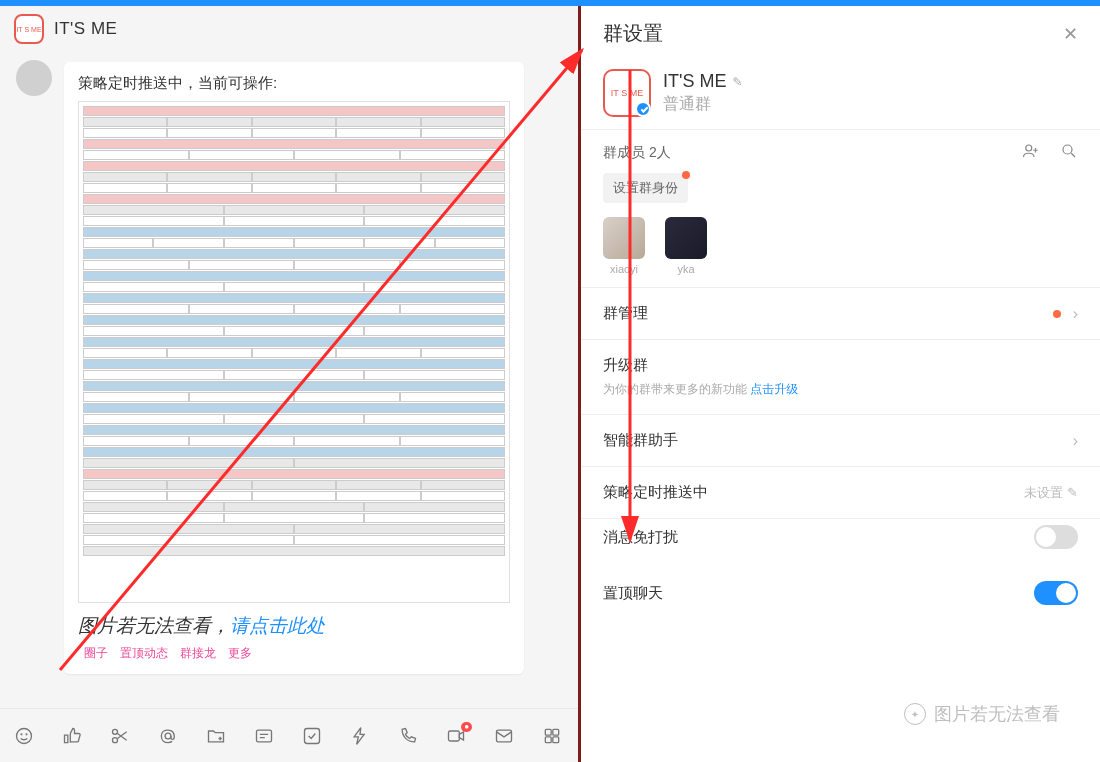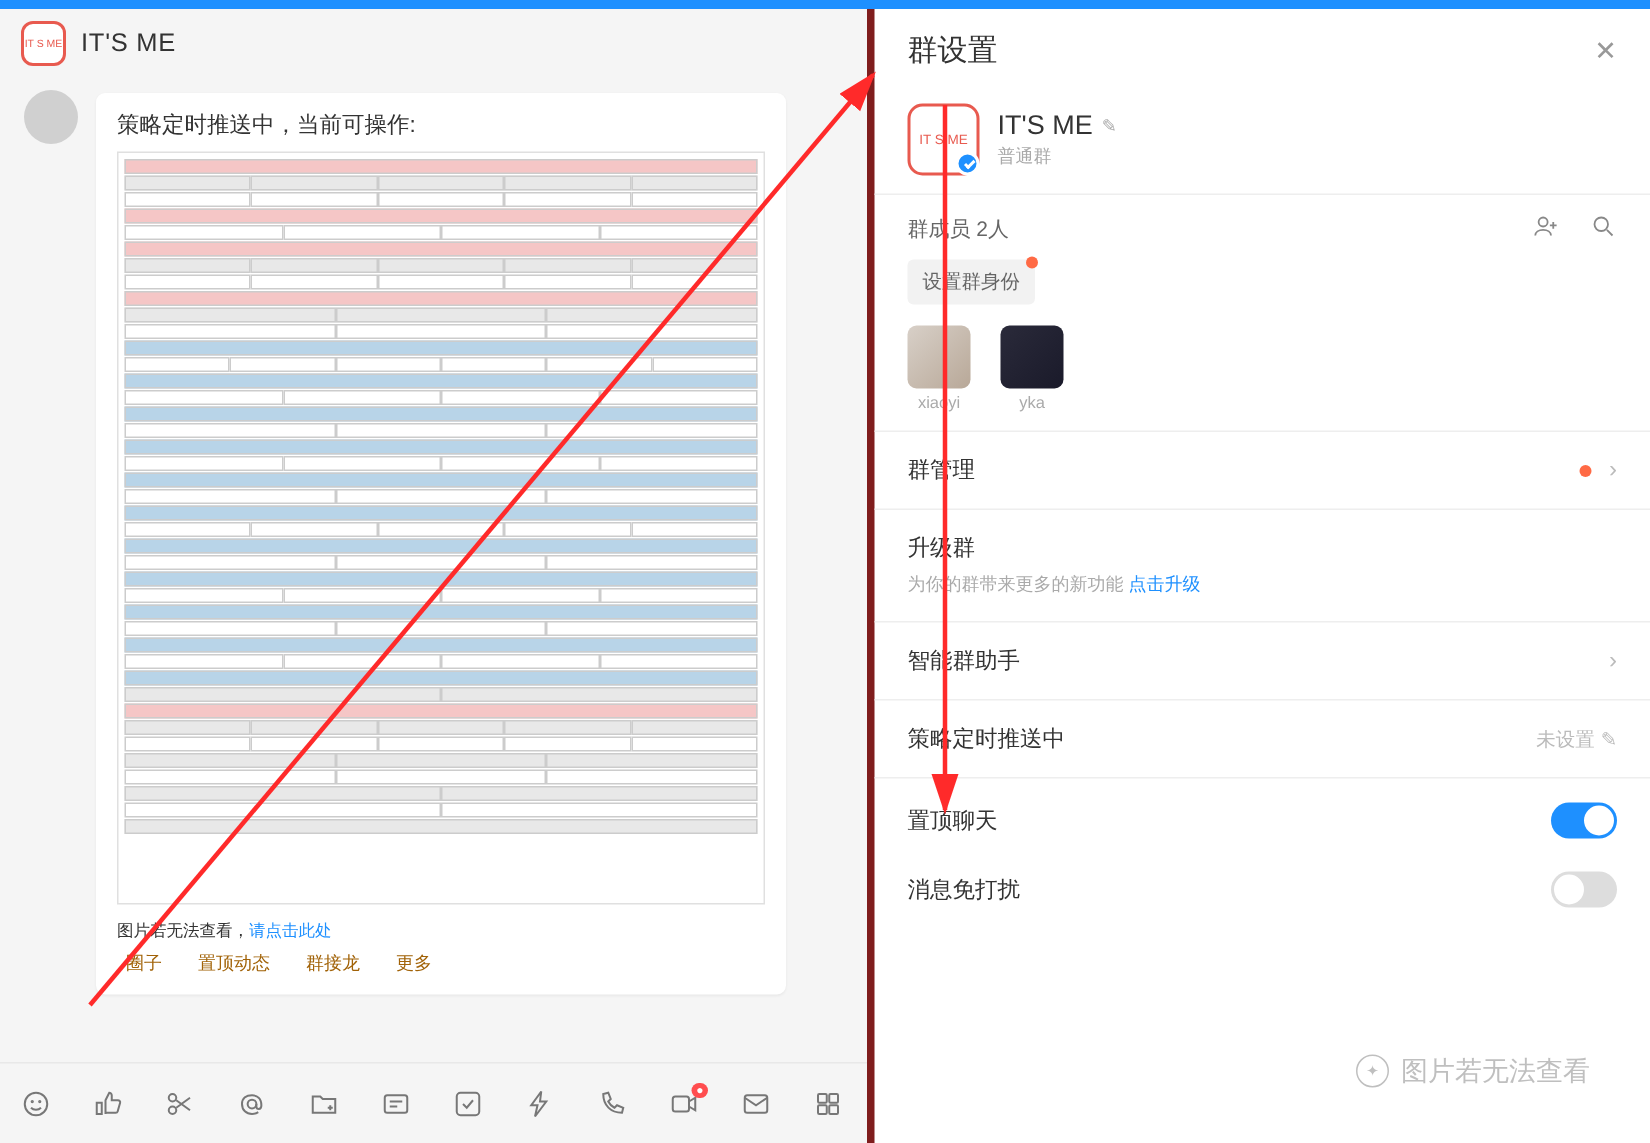--- a/index.html
+++ b/index.html
@@ -25,47 +25,47 @@
 
 
 .tbl { position: absolute; inset: 4px; display: flex; flex-direction: column; gap: 1px; font-size: 6px; }
 .tbl-band { height: 10px; display: flex; }
 .tbl-band > div { flex: 1; border: 0.5px solid #ccc; }
 .pink { background: #f5c6c6; }
 .blue { background: #b8d4e8; }
 .grey { background: #e8e8e8; }
 .wht { background: #fff; }
 
-.bubble-link-row { font-size: 11px; color: #333; margin-top: 10px; }
+.bubble-link-row { font-size: 19px; color: #333; margin-top: 10px; font-style: italic; }
 .bubble-link { color: #1E90FF; cursor: pointer; }
 
-.tag-row { display: flex; gap: 24px; padding: 6px 0 0 6px; font-size: 12px; color: #a16207; }
+.tag-row { display: flex; gap: 12px; padding: 6px 0 0 6px; font-size: 12px; color: #ec4899; }
 
 .toolbar { height: 54px; border-top: 1px solid #e8e8e8; display: flex; align-items: center; padding: 0 14px; gap: 28px; color: #777; background: #f5f5f5; }
 .tool-icon { width: 20px; height: 20px; display: flex; align-items: center; justify-content: center; cursor: pointer; position: relative; }
 .tool-icon svg { width: 20px; height: 20px; stroke: #777; fill: none; stroke-width: 1.6; }
 .badge-dot { position: absolute; top: -4px; right: -6px; background: #ff4d4f; color: #fff; border-radius: 6px; font-size: 8px; padding: 0 3px; line-height: 10px; }
 
 
-.right-panel { flex: 1; background: #fff; padding: 0; display: flex; flex-direction: column; border-left: 5px solid #7f1d1d; }
+.right-panel { flex: 1; background: #fff; padding: 0; display: flex; flex-direction: column; border-left: 3px solid #7f1d1d; }
 .rp-header { display: flex; align-items: center; justify-content: space-between; padding: 14px 22px 10px; }
 .rp-title { font-size: 20px; color: #333; }
 .close-x { font-size: 18px; color: #999; cursor: pointer; }
 
 .rp-section { padding: 12px 22px; }
 .rp-divider { height: 1px; background: #eee; margin: 0; }
 
 .group-row { display: flex; align-items: center; gap: 12px; }
 .group-avatar { width: 48px; height: 48px; border: 2px solid #e85a4f; border-radius: 10px; display: flex; align-items: center; justify-content: center; font-size: 9px; color: #e85a4f; position: relative; }
 .verify-badge { position: absolute; bottom: -2px; right: -2px; width: 16px; height: 16px; background: #1E90FF; border-radius: 50%; border: 2px solid #fff; }
 .verify-badge::after { content: ""; position: absolute; left: 4px; top: 4px; width: 5px; height: 2px; border-left: 2px solid #fff; border-bottom: 2px solid #fff; transform: rotate(-45deg); }
 .group-name-col { display: flex; flex-direction: column; gap: 2px; }
 .group-name { font-size: 18px; color: #333; display: flex; align-items: center; gap: 6px; }
 .edit-pen { font-size: 12px; color: #aaa; }
-.group-sub { font-size: 12px; color: #aaa; }
+.group-sub { font-size: 16px; color: #aaa; }
 
 .member-header { display: flex; align-items: center; justify-content: space-between; font-size: 14px; color: #666; }
 .member-icons { display: flex; gap: 20px; color: #888; }
 .member-icons svg { width: 18px; height: 18px; stroke: #888; fill: none; stroke-width: 1.6; }
 
 .identity-btn { display: inline-block; background: #f2f2f2; border-radius: 4px; padding: 6px 10px; font-size: 13px; color: #666; margin-top: 10px; position: relative; }
 .red-dot { position: absolute; top: -2px; right: -2px; width: 8px; height: 8px; background: #ff6a45; border-radius: 50%; }
 
 .avatar-list { display: flex; gap: 20px; margin-top: 14px; }
 .member-col { display: flex; flex-direction: column; align-items: center; gap: 4px; }
@@ -480,28 +480,28 @@
 
     <div class="setting-row">
       <span>策略定时推送中</span>
       <span class="unset">
         <span>未设置</span>
         <span>✎</span>
       </span>
     </div>
     <div class="rp-divider"></div>
 
+    <div class="setting-row" style="padding-top:6px;">
+      <span>消息免打扰</span>
+      <div class="toggle off"></div>
+    </div>
+
     <div class="setting-row">
       <span>置顶聊天</span>
       <div class="toggle on"></div>
-    </div>
-
-    <div class="setting-row" style="padding-top:6px;">
-      <span>消息免打扰</span>
-      <div class="toggle off"></div>
     </div>
   </div>
 </div>
 
 <svg class="arrow-svg" width="1100" height="762">
   <defs>
     <marker id="ah" markerWidth="10" markerHeight="10" refX="8" refY="3" orient="auto">
       <path d="M0,0 L9,3 L0,6 Z" fill="#ff2a2a"></path>
     </marker>
   </defs>

